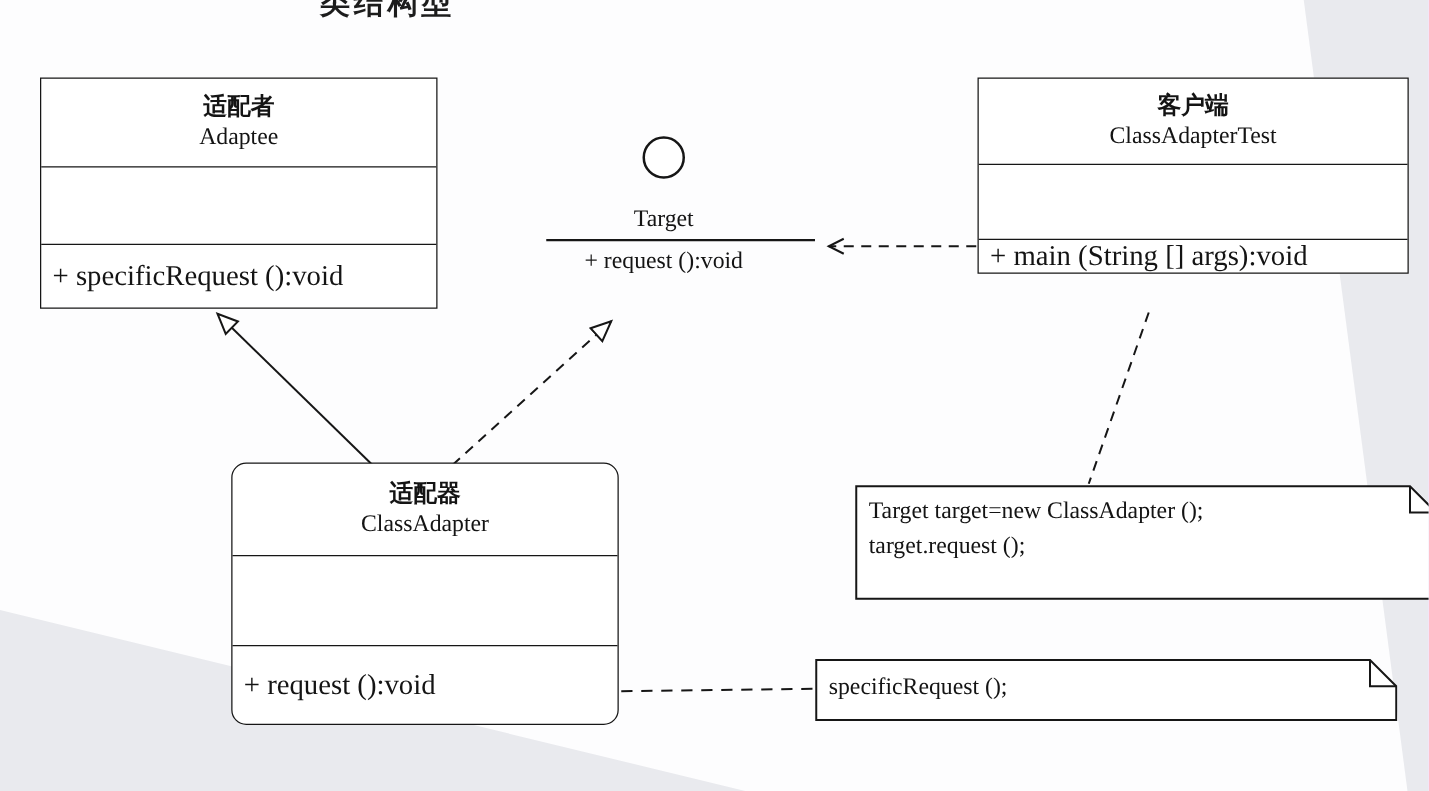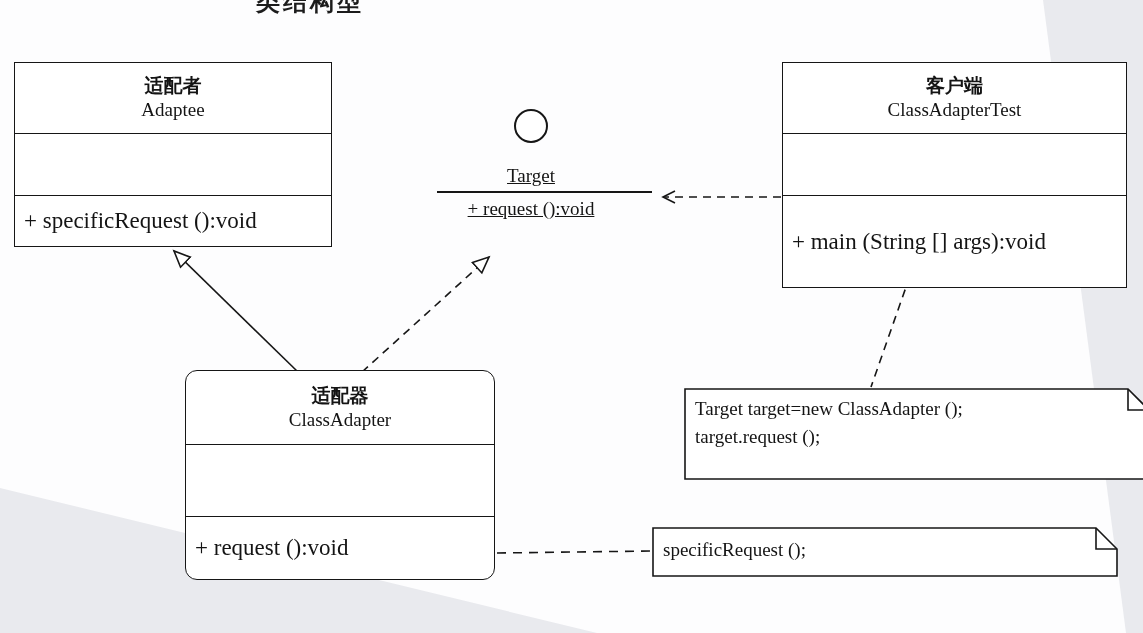--- a/index.html
+++ b/index.html
@@ -34,21 +34,21 @@
   .uml-mid { border-bottom:1.6px solid #161616; }
   .uml-method {
     flex:1; display:flex; align-items:center;
     padding-left:9px; font-size:23px; white-space:nowrap;
   }
   .cn { font-weight:bold; font-size:19px; }
   .en { font-size:19px; }
 
   .target-label, .target-method {
     position:absolute; left:431px; width:200px; text-align:center;
-    font-size:19px; white-space:nowrap;text-decoration:underline;
+    font-size:19px; white-space:nowrap;
   }
   .target-label  { top:165px; }
   .target-method { top:198px; }
 
   .note {
     position:absolute;
   }
   .note svg { position:absolute; left:0; top:0; }
   .note-text {
     position:relative; padding:7px 12px 0 11px;
@@ -86,30 +86,30 @@
 
     <line x1="362" y1="372" x2="489" y2="257" stroke="#161616" stroke-width="1.6" stroke-dasharray="8,6" marker-end="url(#hollowTriangle)"></line>
 
     <line x1="781" y1="197" x2="663" y2="197" stroke="#161616" stroke-width="1.6" stroke-dasharray="8,6" marker-end="url(#openArrow)"></line>
 
     <line x1="919" y1="250" x2="871" y2="387" stroke="#161616" stroke-width="1.6" stroke-dasharray="8,6"></line>
 
     <line x1="497" y1="553" x2="651" y2="551" stroke="#161616" stroke-width="1.6" stroke-dasharray="9,7"></line>
   </svg>
 
-  <div class="uml-class" style="left:14px; top:62px; width:318px; height:185px;">
+  <div class="uml-class" style="left:32px; top:62px; width:318px; height:185px;">
     <div class="uml-head" style="height:71px;">
       <span class="cn">适配者</span>
       <span class="en">Adaptee</span>
     </div>
     <div class="uml-mid" style="height:62px;"></div>
     <div class="uml-method">+ specificRequest ():void</div>
   </div>
 
-  <div class="uml-class" style="left:782px; top:62px; width:345px; height:226px;">
+  <div class="uml-class" style="left:782px; top:62px; width:345px; height:157px;">
     <div class="uml-head" style="height:71px;">
       <span class="cn">客户端</span>
       <span class="en">ClassAdapterTest</span>
     </div>
     <div class="uml-mid" style="height:62px;"></div>
     <div class="uml-method">+ main (String [] args):void</div>
   </div>
 
   <div class="uml-class" style="left:185px; top:370px; width:310px; height:210px;border-radius:12px;">
     <div class="uml-head" style="height:74px;">

